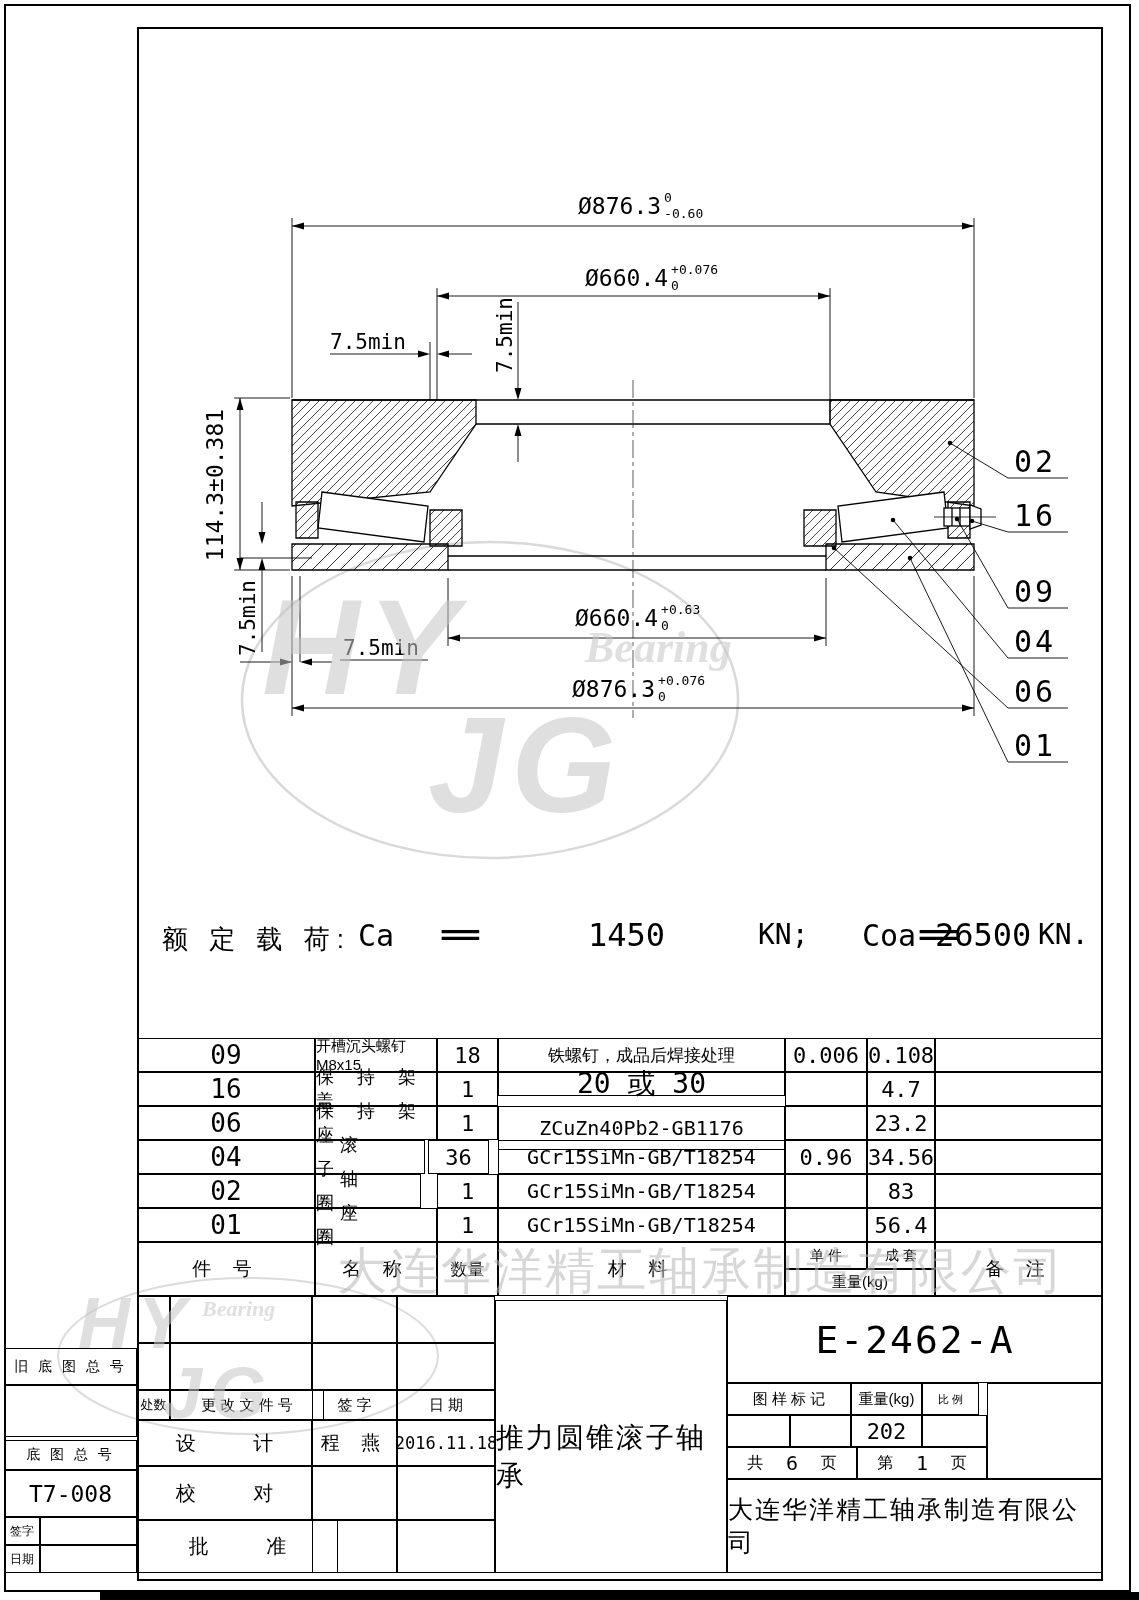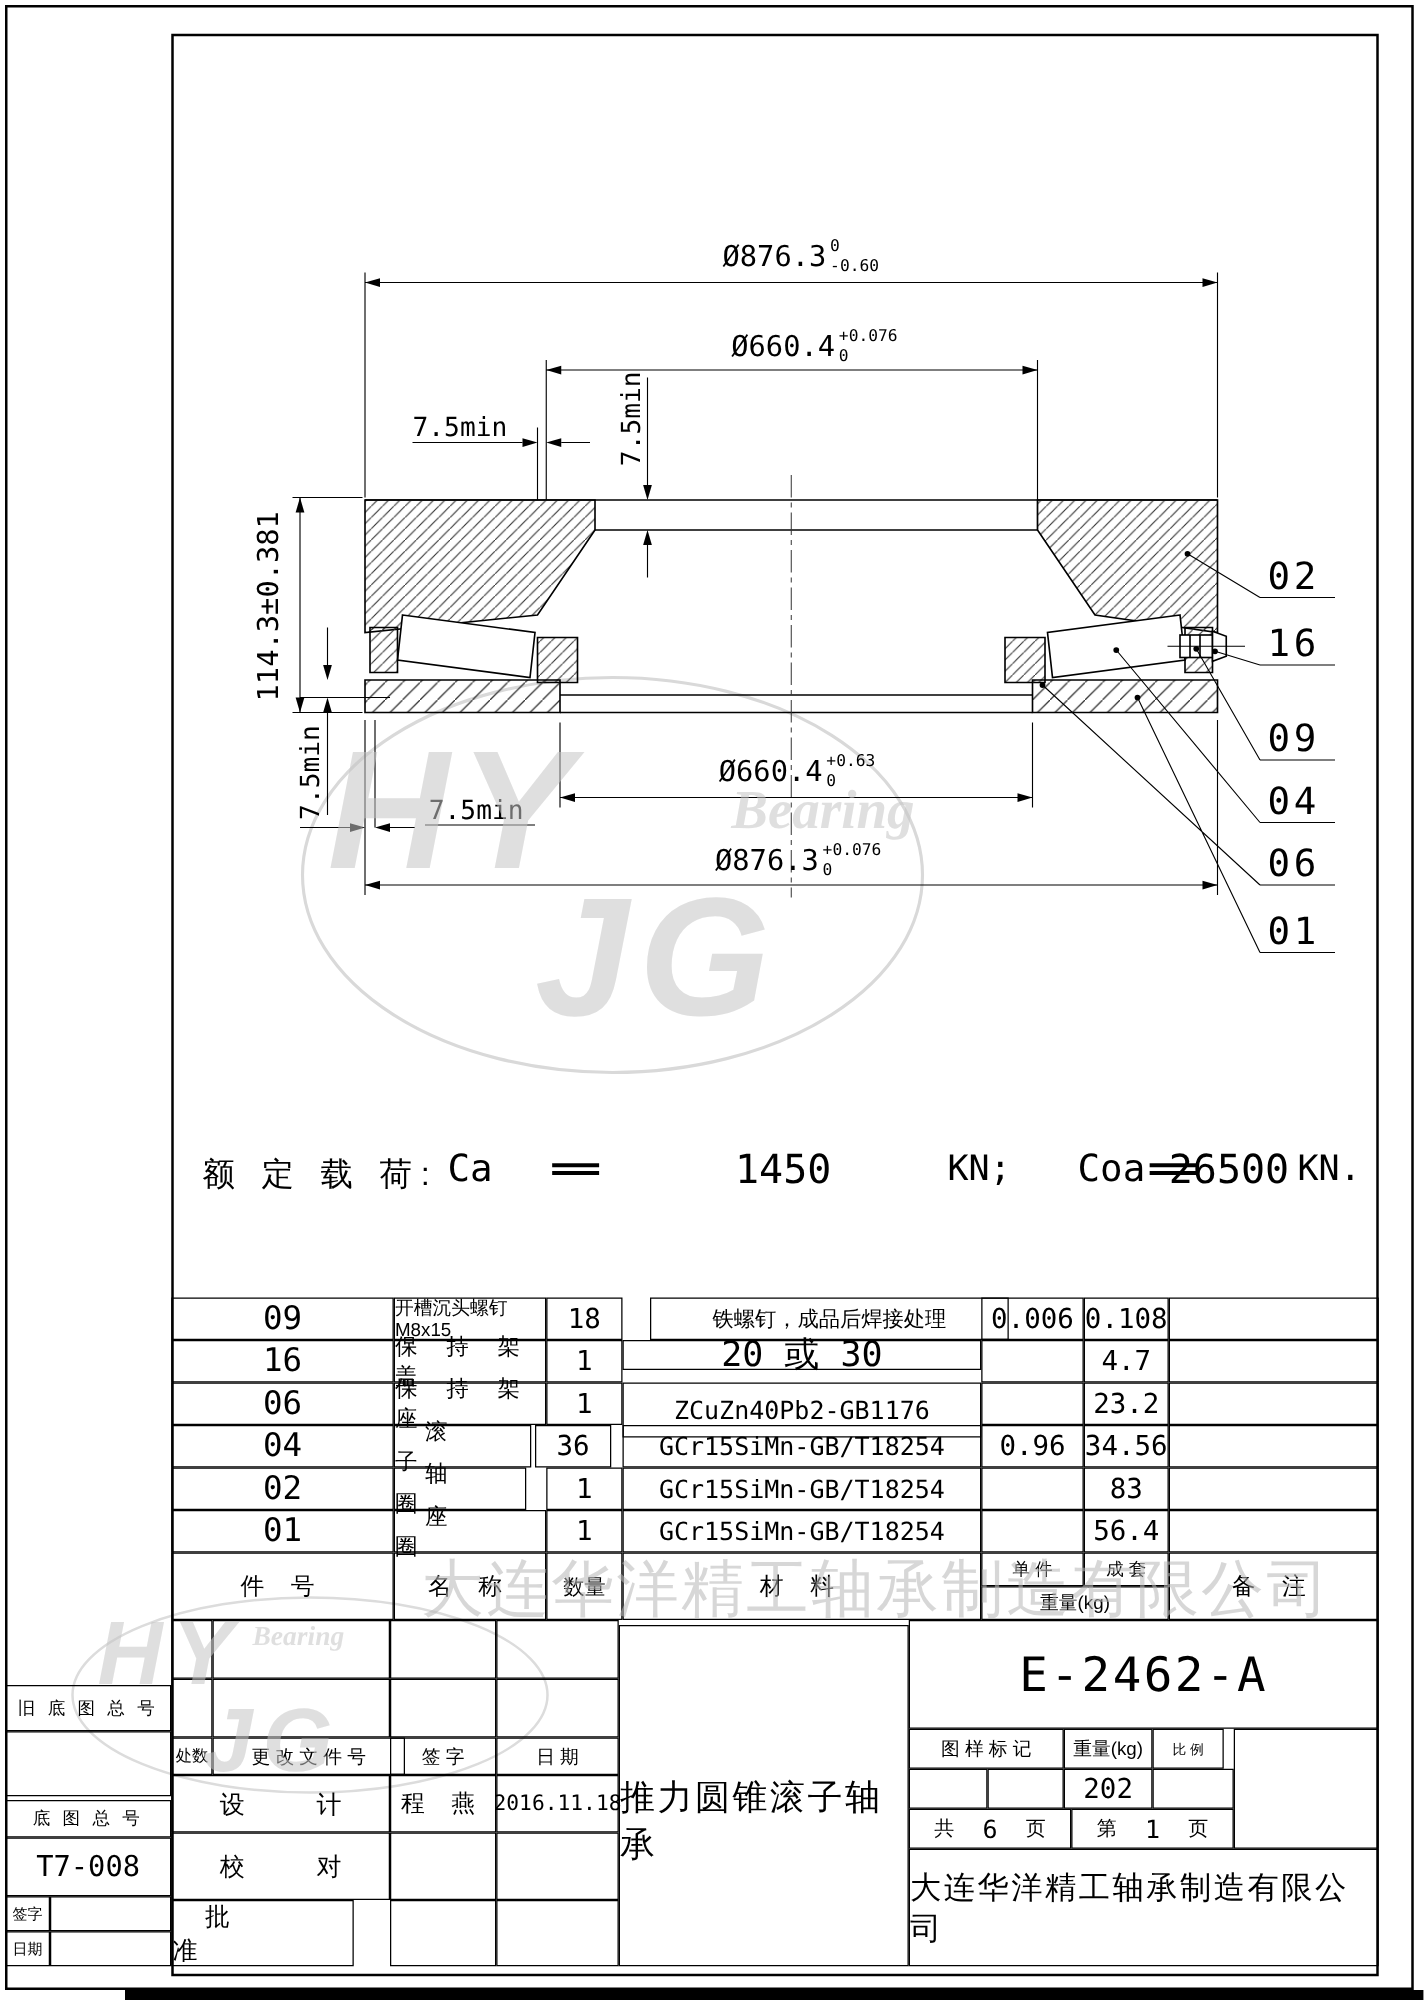--- a/index.html
+++ b/index.html
@@ -182,21 +182,21 @@
   <span class="rl mono eq" style="left:930px;top:918px;font-size:28px">=</span>
 
   <span class="rl mono" style="left:690px;top:916px;font-size:32px;z-index:4;position:absolute;transform:translateX(245px)">26500</span>
   <span class="rl mono" style="left:1040px;top:918px;font-size:28px;transform:translateX(-2px)">KN.</span>
 
   <div>
 
     <div class="cell mono" style="left:137px;top:1038px;width:178px;height:34px;font-size:26px">09</div>
     <div class="cell" style="left:315px;top:1038px;width:122px;height:34px;font-size:15px">开槽沉头螺钉 M8x15</div>
     <div class="cell mono" style="left:437px;top:1038px;width:61px;height:34px;font-size:22px">18</div>
-    <div class="cell" style="left:520px;top:1038px;width:287px;height:34px;font-size:17px">铁螺钉，成品后焊接处理</div>
+    <div class="cell" style="left:498px;top:1038px;width:287px;height:34px;font-size:17px">铁螺钉，成品后焊接处理</div>
     <div class="cell mono" style="left:785px;top:1038px;width:82px;height:34px;font-size:22px">0.006</div>
     <div class="cell mono" style="left:867px;top:1038px;width:68px;height:34px;font-size:22px">0.108</div>
     <div class="cell" style="left:935px;top:1038px;width:168px;height:34px"></div>
 
     <div class="cell mono" style="left:137px;top:1072px;width:178px;height:34px;font-size:26px">16</div>
     <div class="cell namecell" style="left:315px;top:1072px;width:122px;height:34px">保 持 架 盖</div>
     <div class="cell mono" style="left:437px;top:1072px;width:61px;height:34px;font-size:22px">1</div>
     <div class="cell mono" style="left:498px;top:1072px;width:287px;height:24px;font-size:28px">20 或 30</div>
     <div class="cell mono" style="left:785px;top:1072px;width:82px;height:34px;font-size:22px"></div>
     <div class="cell mono" style="left:867px;top:1072px;width:68px;height:34px;font-size:22px">4.7</div>
@@ -259,21 +259,21 @@
     <div class="cell" style="left:170px;top:1390px;width:154px;height:30px;font-size:15px">更 改 文 件 号</div>
     <div class="cell" style="left:312px;top:1390px;width:85px;height:30px;font-size:15px">签  字</div>
     <div class="cell" style="left:397px;top:1390px;width:98px;height:30px;font-size:15px">日  期</div>
 
     <div class="cell" style="left:137px;top:1420px;width:175px;height:46px;font-size:20px;letter-spacing:26px;text-indent:26px">设  计</div>
     <div class="cell" style="left:312px;top:1420px;width:85px;height:46px;font-size:19px;letter-spacing:8px">程  燕</div>
     <div class="cell mono" style="left:397px;top:1420px;width:98px;height:46px;font-size:17px">2016.11.18</div>
     <div class="cell" style="left:137px;top:1466px;width:175px;height:54px;font-size:20px;letter-spacing:26px;text-indent:26px">校  对</div>
     <div class="cell" style="left:312px;top:1466px;width:85px;height:54px"></div>
     <div class="cell" style="left:397px;top:1466px;width:98px;height:54px"></div>
-    <div class="cell" style="left:137px;top:1520px;width:146px;height:53px;font-size:20px;letter-spacing:26px;text-indent:26px">批  准</div>
+    <div class="cell" style="left:137px;top:1520px;width:201px;height:53px;font-size:20px;letter-spacing:26px;text-indent:26px">批  准</div>
     <div class="cell" style="left:312px;top:1520px;width:85px;height:53px"></div>
     <div class="cell" style="left:397px;top:1520px;width:98px;height:53px"></div>
 
     <div class="cell" style="left:495px;top:1300px;width:232px;height:273px;align-items:flex-start;padding-top:118px;font-size:28px;letter-spacing:2px">推力圆锥滚子轴承</div>
 
     <div class="cell mono" style="left:727px;top:1296px;width:376px;height:87px;font-size:38px;letter-spacing:2px">E-2462-A</div>
     <div class="cell" style="left:727px;top:1383px;width:124px;height:32px;font-size:15px">图 样 标 记</div>
     <div class="cell" style="left:851px;top:1383px;width:71px;height:32px;font-size:15px">重量(kg)</div>
     <div class="cell" style="left:922px;top:1383px;width:57px;height:32px;font-size:11px">比  例</div>
     <div class="cell" style="left:987px;top:1383px;width:116px;height:96px"></div>

